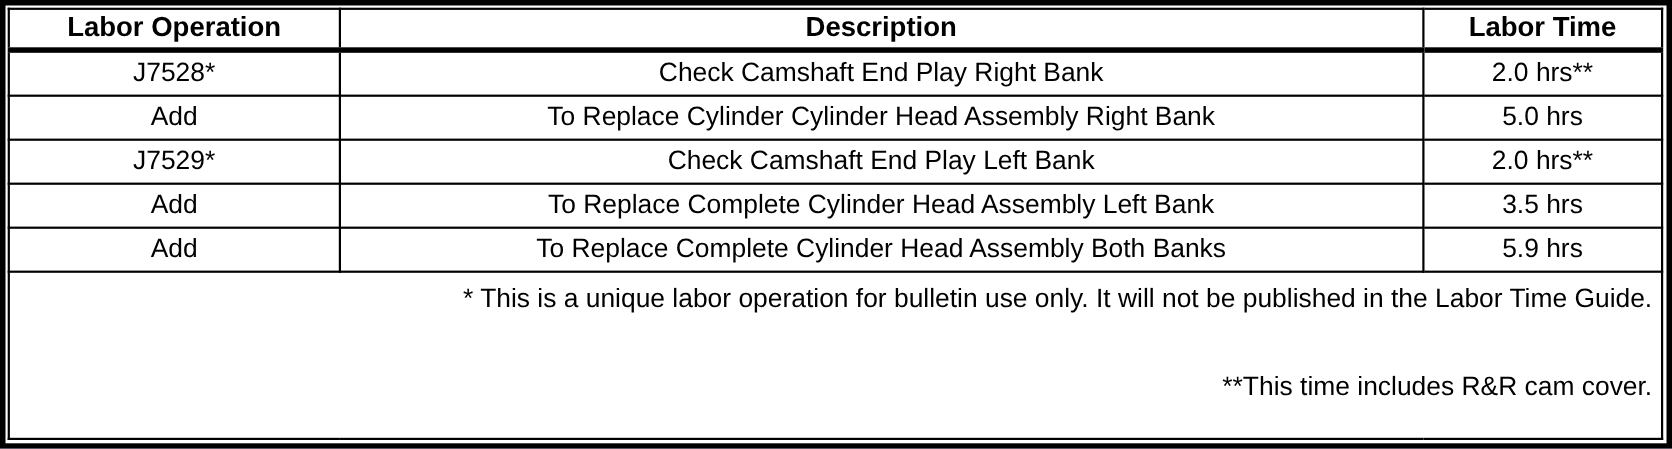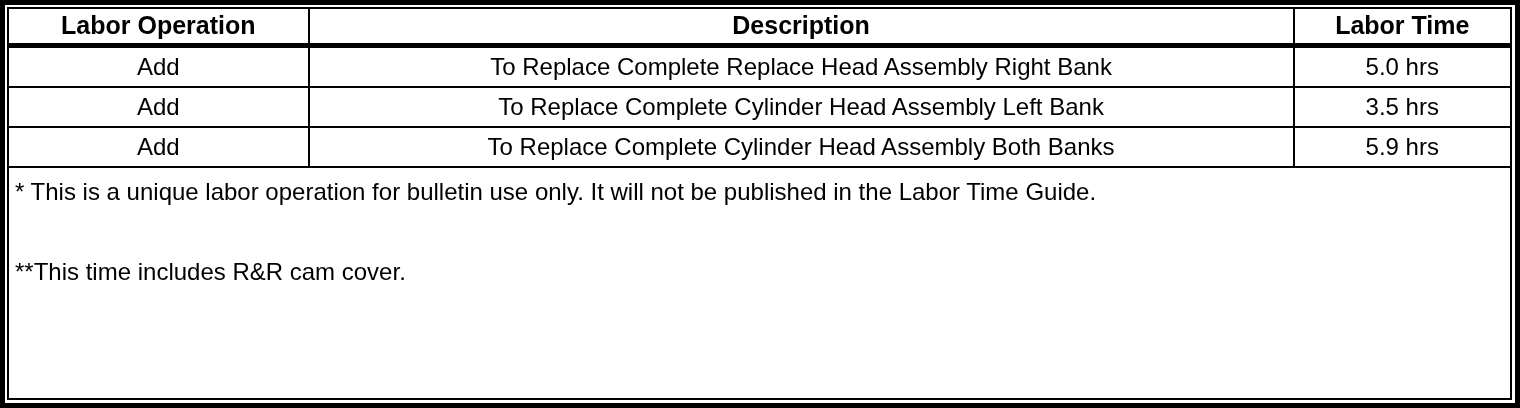--- a/index.html
+++ b/index.html
@@ -45,21 +45,21 @@
   .labor-table th {
     font-weight: bold;
     font-size: 25px;
     height: 34px;
     border-bottom-width: 5px;
   }
   .labor-table td.data-cell {
     height: 38px;
   }
   .labor-table td.notes-cell {
-    text-align: left;
+    text-align: right;
     vertical-align: top;
     padding: 10px 8px 8px 6px;
     white-space: normal;
   }
   .note-line {
     font-size: 24px;
     line-height: 1.15;
   }
   .note-line + .note-line {
     margin-top: 52px;
@@ -81,23 +81,33 @@
       </colgroup>
       <thead>
         <tr>
           <th>Labor Operation</th>
           <th>Description</th>
           <th>Labor Time</th>
         </tr>
       </thead>
       <tbody>
         <tr>
+          <td class="data-cell">J7528*</td>
+          <td class="data-cell">Check Camshaft End Play Right Bank</td>
+          <td class="data-cell">2.0 hrs**</td>
+        </tr>
+        <tr>
           <td class="data-cell">Add</td>
-          <td class="data-cell">To Replace Complete Replace Head Assembly Right Bank</td>
+          <td class="data-cell">To Replace Cylinder Cylinder Head Assembly Right Bank</td>
           <td class="data-cell">5.0 hrs</td>
+        </tr>
+        <tr>
+          <td class="data-cell">J7529*</td>
+          <td class="data-cell">Check Camshaft End Play Left Bank</td>
+          <td class="data-cell">2.0 hrs**</td>
         </tr>
         <tr>
           <td class="data-cell">Add</td>
           <td class="data-cell">To Replace Complete Cylinder Head Assembly Left Bank</td>
           <td class="data-cell">3.5 hrs</td>
         </tr>
         <tr>
           <td class="data-cell">Add</td>
           <td class="data-cell">To Replace Complete Cylinder Head Assembly Both Banks</td>
           <td class="data-cell">5.9 hrs</td>

